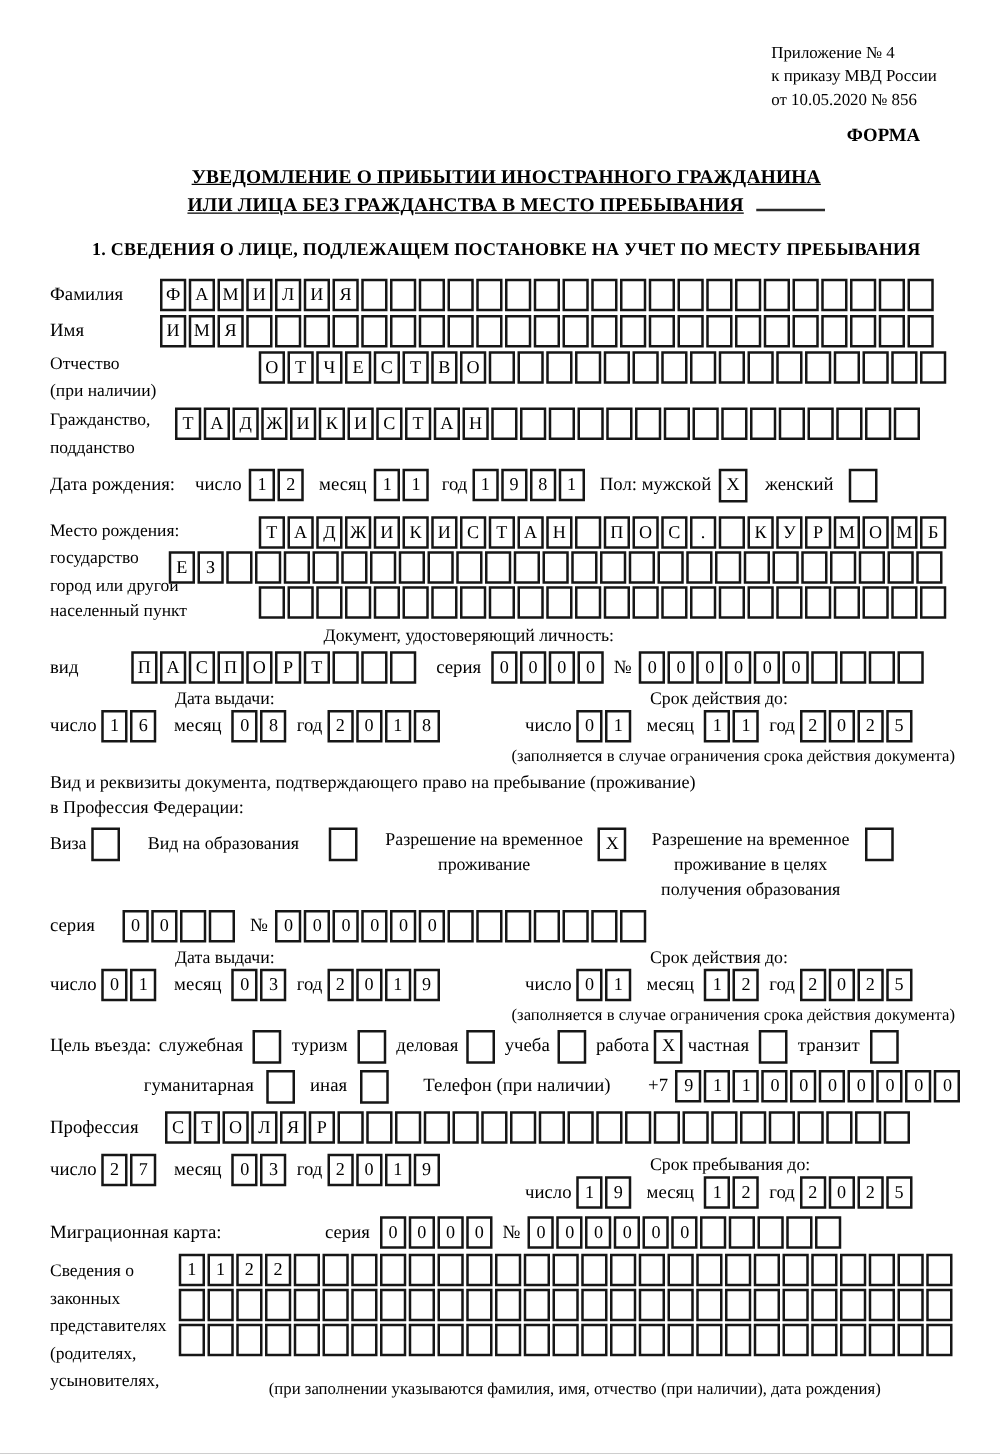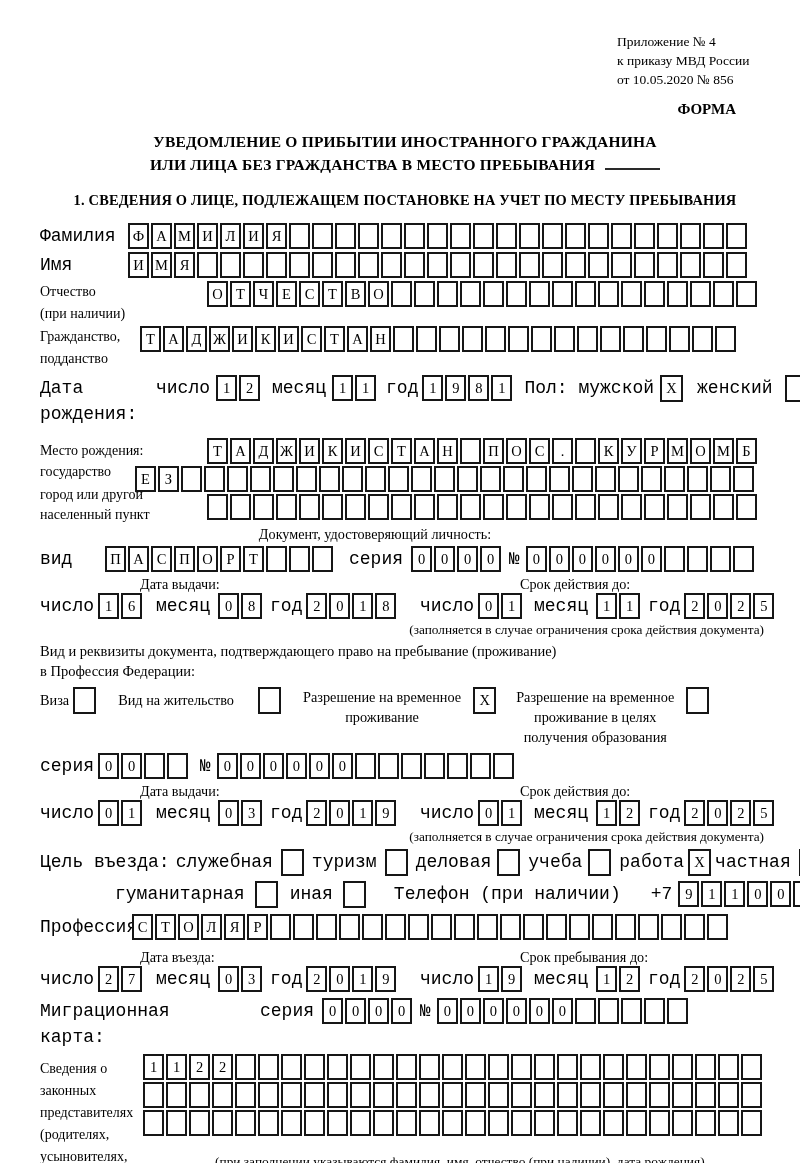--- a/index.html
+++ b/index.html
@@ -7,26 +7,26 @@
     width:800px;height:1163px;background:#fff;color:#000;
     font-family:"Liberation Serif","DejaVu Serif",serif;
     position:relative;box-sizing:border-box;
     padding:32px 30px 0 40px;overflow:hidden;margin:0 auto;
   }
   .small{font-size:13.5px;line-height:19px;}
   .smaller{font-size:13px;line-height:17.5px;}
   .hdr-block{margin-left:577px;}
   .amend{margin-top:4px;}
   .forma{font-weight:bold;font-size:15px;text-align:right;padding-right:34px;margin-top:12px;}
-  .title{font-weight:bold;font-size:15.5px;line-height:23px;text-align:center;margin-top:12px;letter-spacing:.2px;}
+  .title{font-weight:bold;font-size:15.5px;line-height:23px;text-align:center;margin-top:12px;letter-spacing:.2px;text-decoration:underline;}
   .blank-line{display:inline-block;width:55px;border-bottom:2px solid #2a2a2a;height:14px;margin-left:10px;}
   .sec-head{font-weight:bold;font-size:14.4px;text-align:center;margin-top:16px;letter-spacing:.2px;}
   .formbody{margin-top:14px;}
   .frow{display:flex;align-items:flex-start;margin-bottom:3px;}
-  .lbl{font-size:18px;line-height:26px;flex:none;font-family:Liberation Mono, monospace;}
+  .lbl{font-size:15px;line-height:26px;flex:none;}
   .lbl-sm{font-size:14px;line-height:22px;flex:none;}
   .stack{line-height:20px;}
   .cells{display:flex;flex:none;}
   .cell{
     flex:none;width:17px;height:22px;border:2px solid #161616;margin-right:2px;
     display:flex;align-items:center;justify-content:center;
     font-size:14.5px;background:#fff;
   }
   .cb{
     flex:none;width:19px;height:23px;border:2px solid #161616;
@@ -429,21 +429,21 @@
     <div class="note">(заполняется в случае ограничения срока действия документа)</div>
 
     <div class="introline">Вид и реквизиты документа, подтверждающего право на пребывание (проживание)</div>
     <div class="introline">в Профессия Федерации:</div>
 
     <div class="cbgrp">
       <div class="cbl">Виза</div>
         <div class="gap4"></div>
       <div class="cb"></div>
       <div style="width:22px;flex:none"></div>
-      <div class="cbl">Вид на жительство</div>
+      <div class="cbl">Вид на образования</div>
       <div style="width:24px;flex:none"></div>
       <div class="cb"></div>
       <div style="width:22px;flex:none"></div>
       <div class="cbl-c">
         <div>Разрешение на временное</div>
         <div>проживание</div>
       </div>
       <div class="gap12"></div>
       <div class="cb">X</div>
       <div style="width:20px;flex:none"></div>
@@ -628,21 +628,20 @@
           <span class="cell"></span>
           <span class="cell"></span>
           <span class="cell"></span>
           <span class="cell"></span>
           <span class="cell"></span>
         </div>
     </div>
 
     <div class="twocol" style="margin-bottom:6px">
       <div class="col-l">
-        <div class="dhead">Дата въезда:</div>
         <div class="frow" style="margin-bottom:0">
           <div class="lbl">число</div>
             <div class="gap4"></div>
           <div class="cells">
               <span class="cell">2</span>
               <span class="cell">7</span>
             </div>
             <div class="gap12"></div>
           <div class="lbl">месяц</div>
             <div class="gap8"></div>

